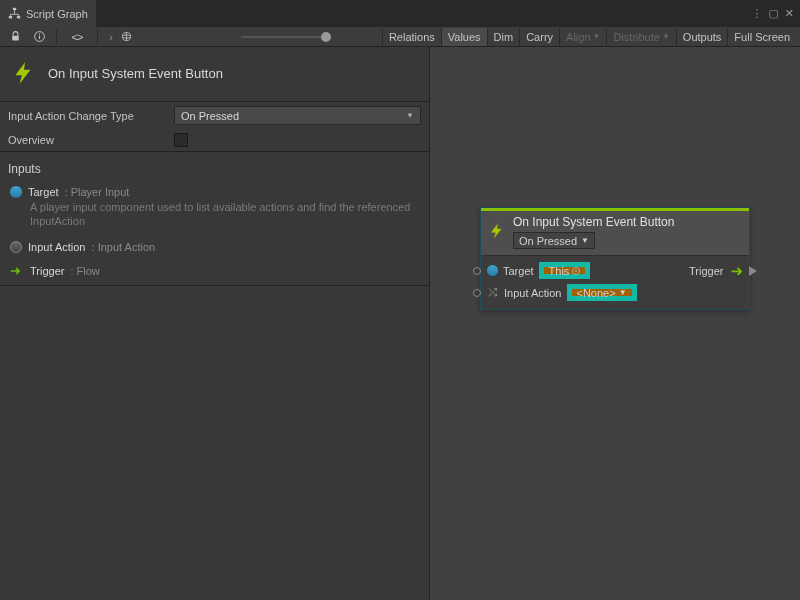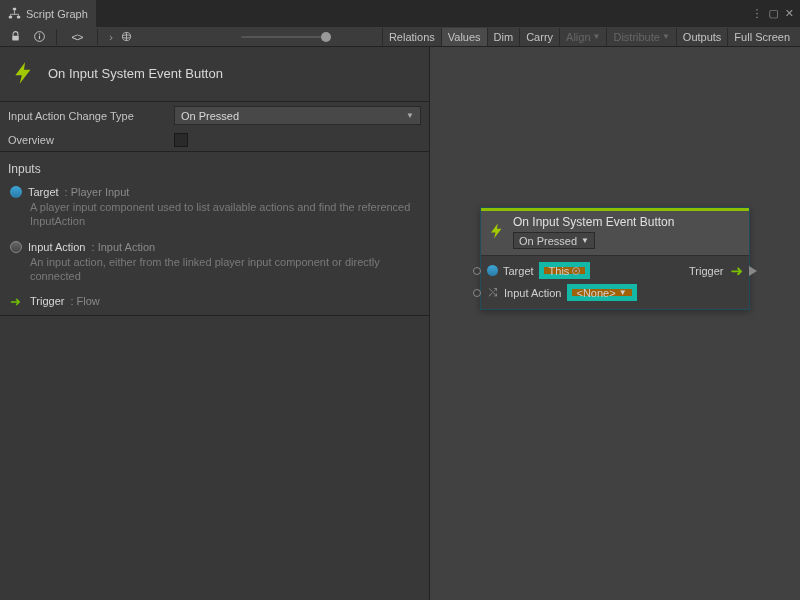--- a/index.html
+++ b/index.html
@@ -163,21 +163,20 @@
             <span class="port-type">: <span>Player Input</span></span>
           </div>
         <div class="port-desc">A player input component used to list available actions and find the referenced InputAction</div>
       </div>
       <div class="port-row">
         <div class="port-line">
             <span class="dot-icon"></span>
             <span class="port-name">Input Action</span>
             <span class="port-type">: <span>Input Action</span></span>
           </div>
-        <div class="port-desc">An input action, either from the linked player input component or directly connected</div>
       </div>
       <div class="port-row">
         <div class="port-line">
             <span class="arrow-out">➜</span>
             <span class="port-name">Trigger</span>
             <span class="port-type">: <span>Flow</span></span>
           </div>
       </div>
       <div class="insp-divider"></div>
     </div>

